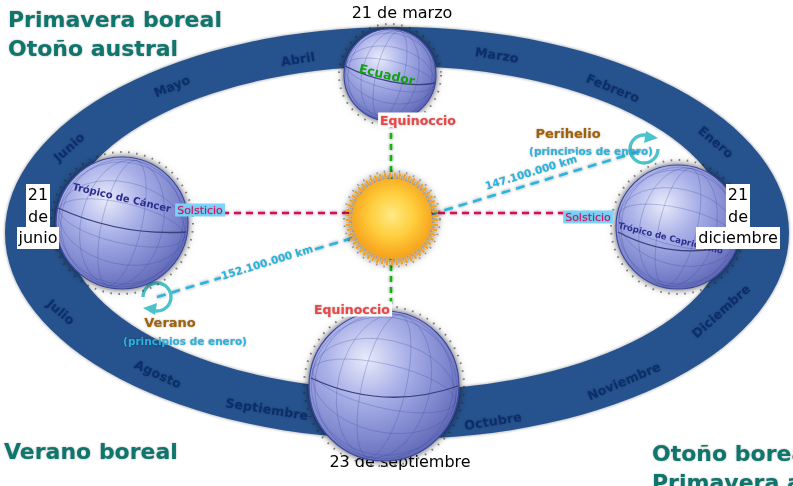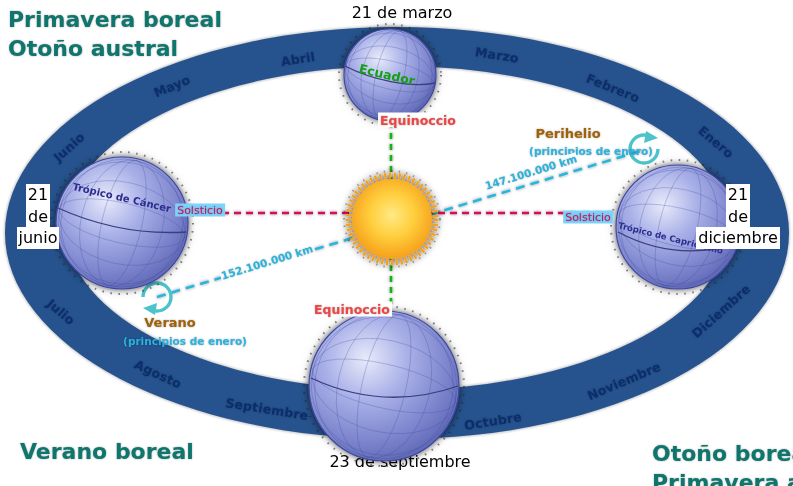--- a/index.html
+++ b/index.html
@@ -156,21 +156,21 @@
     </g>
   </g>
 </svg>
 
 <div class="corner" style="left:8px;top:6px">
   <div>Primavera boreal</div>
   <div>Otoño austral</div>
 </div>
 <div class="corner" style="left:648px;top:6px">
 </div>
-<div class="corner" style="left:20px;top:438px">
+<div class="corner" style="left:4px;top:438px">
   <div>Verano boreal</div>
 </div>
 <div class="corner" style="left:652px;top:440px">
   <div>Otoño boreal</div>
   <div>Primavera austral</div>
 </div>
 
 <span class="lbl month" style="left:716px;top:142px;transform:translate(-50%,-50%) rotate(40deg)">Enero</span>
 <span class="lbl month" style="left:613px;top:88px;transform:translate(-50%,-50%) rotate(22deg)">Febrero</span>
 <span class="lbl month" style="left:497px;top:55px;transform:translate(-50%,-50%) rotate(9deg)">Marzo</span>

